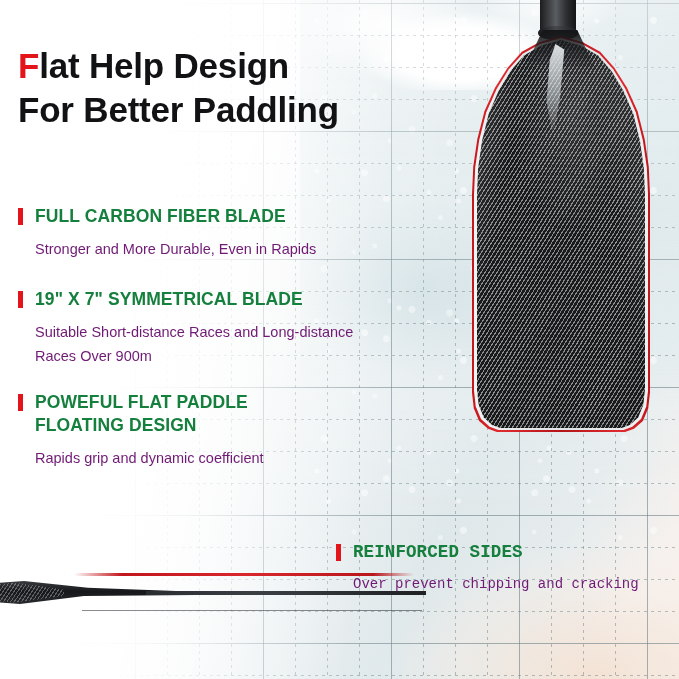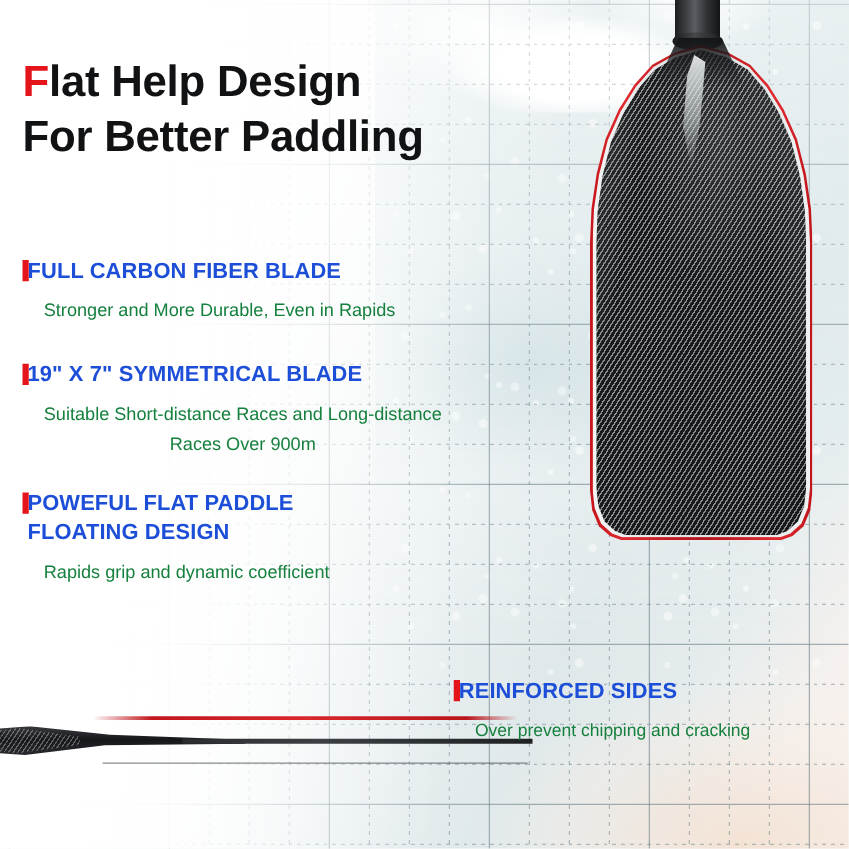--- a/index.html
+++ b/index.html
@@ -282,50 +282,49 @@
   .headline .cap-red { color: #e4141b; }
 
   .feature {
     position: absolute;
     left: 18px;
   }
   .feature .f-title {
     display: block;
     font-size: 17.5px;
     font-weight: 700;
-    color: #1d4ed8;
+    color: #15803d;
     letter-spacing: .1px;
     line-height: 1.32;
-    padding-left: 4px;
+    padding-left: 17px;
     position: relative;
     white-space: pre-line;
   }
   .feature .f-title::before {
     content: "";
     position: absolute;
     left: 0; top: 3px;
     width: 5px; height: 17px;
     background: #e4141b;
   }
   .feature .f-desc {
     display: block;
     margin-top: 9px;
     padding-left: 17px;
     font-size: 14.5px;
     font-weight: 400;
-    color: #15803d;
+    color: #701a75;
     line-height: 1.66;
     white-space: pre-line;
-    text-align: center;
   }
 
   #feat-0 { top: 205px; }
   #feat-1 { top: 288px; }
   #feat-2 { top: 391px; }
-  #feat-3 { left: 363px; top: 541px; }
+  #feat-3 { left: 336px; top: 541px; font-family: Liberation Mono, monospace; }
   #feat-3 .f-desc { font-size: 14px; }
 </style>
 </head>
 <body>
 
 <div id="poster">
 
   <div class="bg-base"></div>
   <div class="bg-water"></div>
   <div class="bg-foam"></div>

